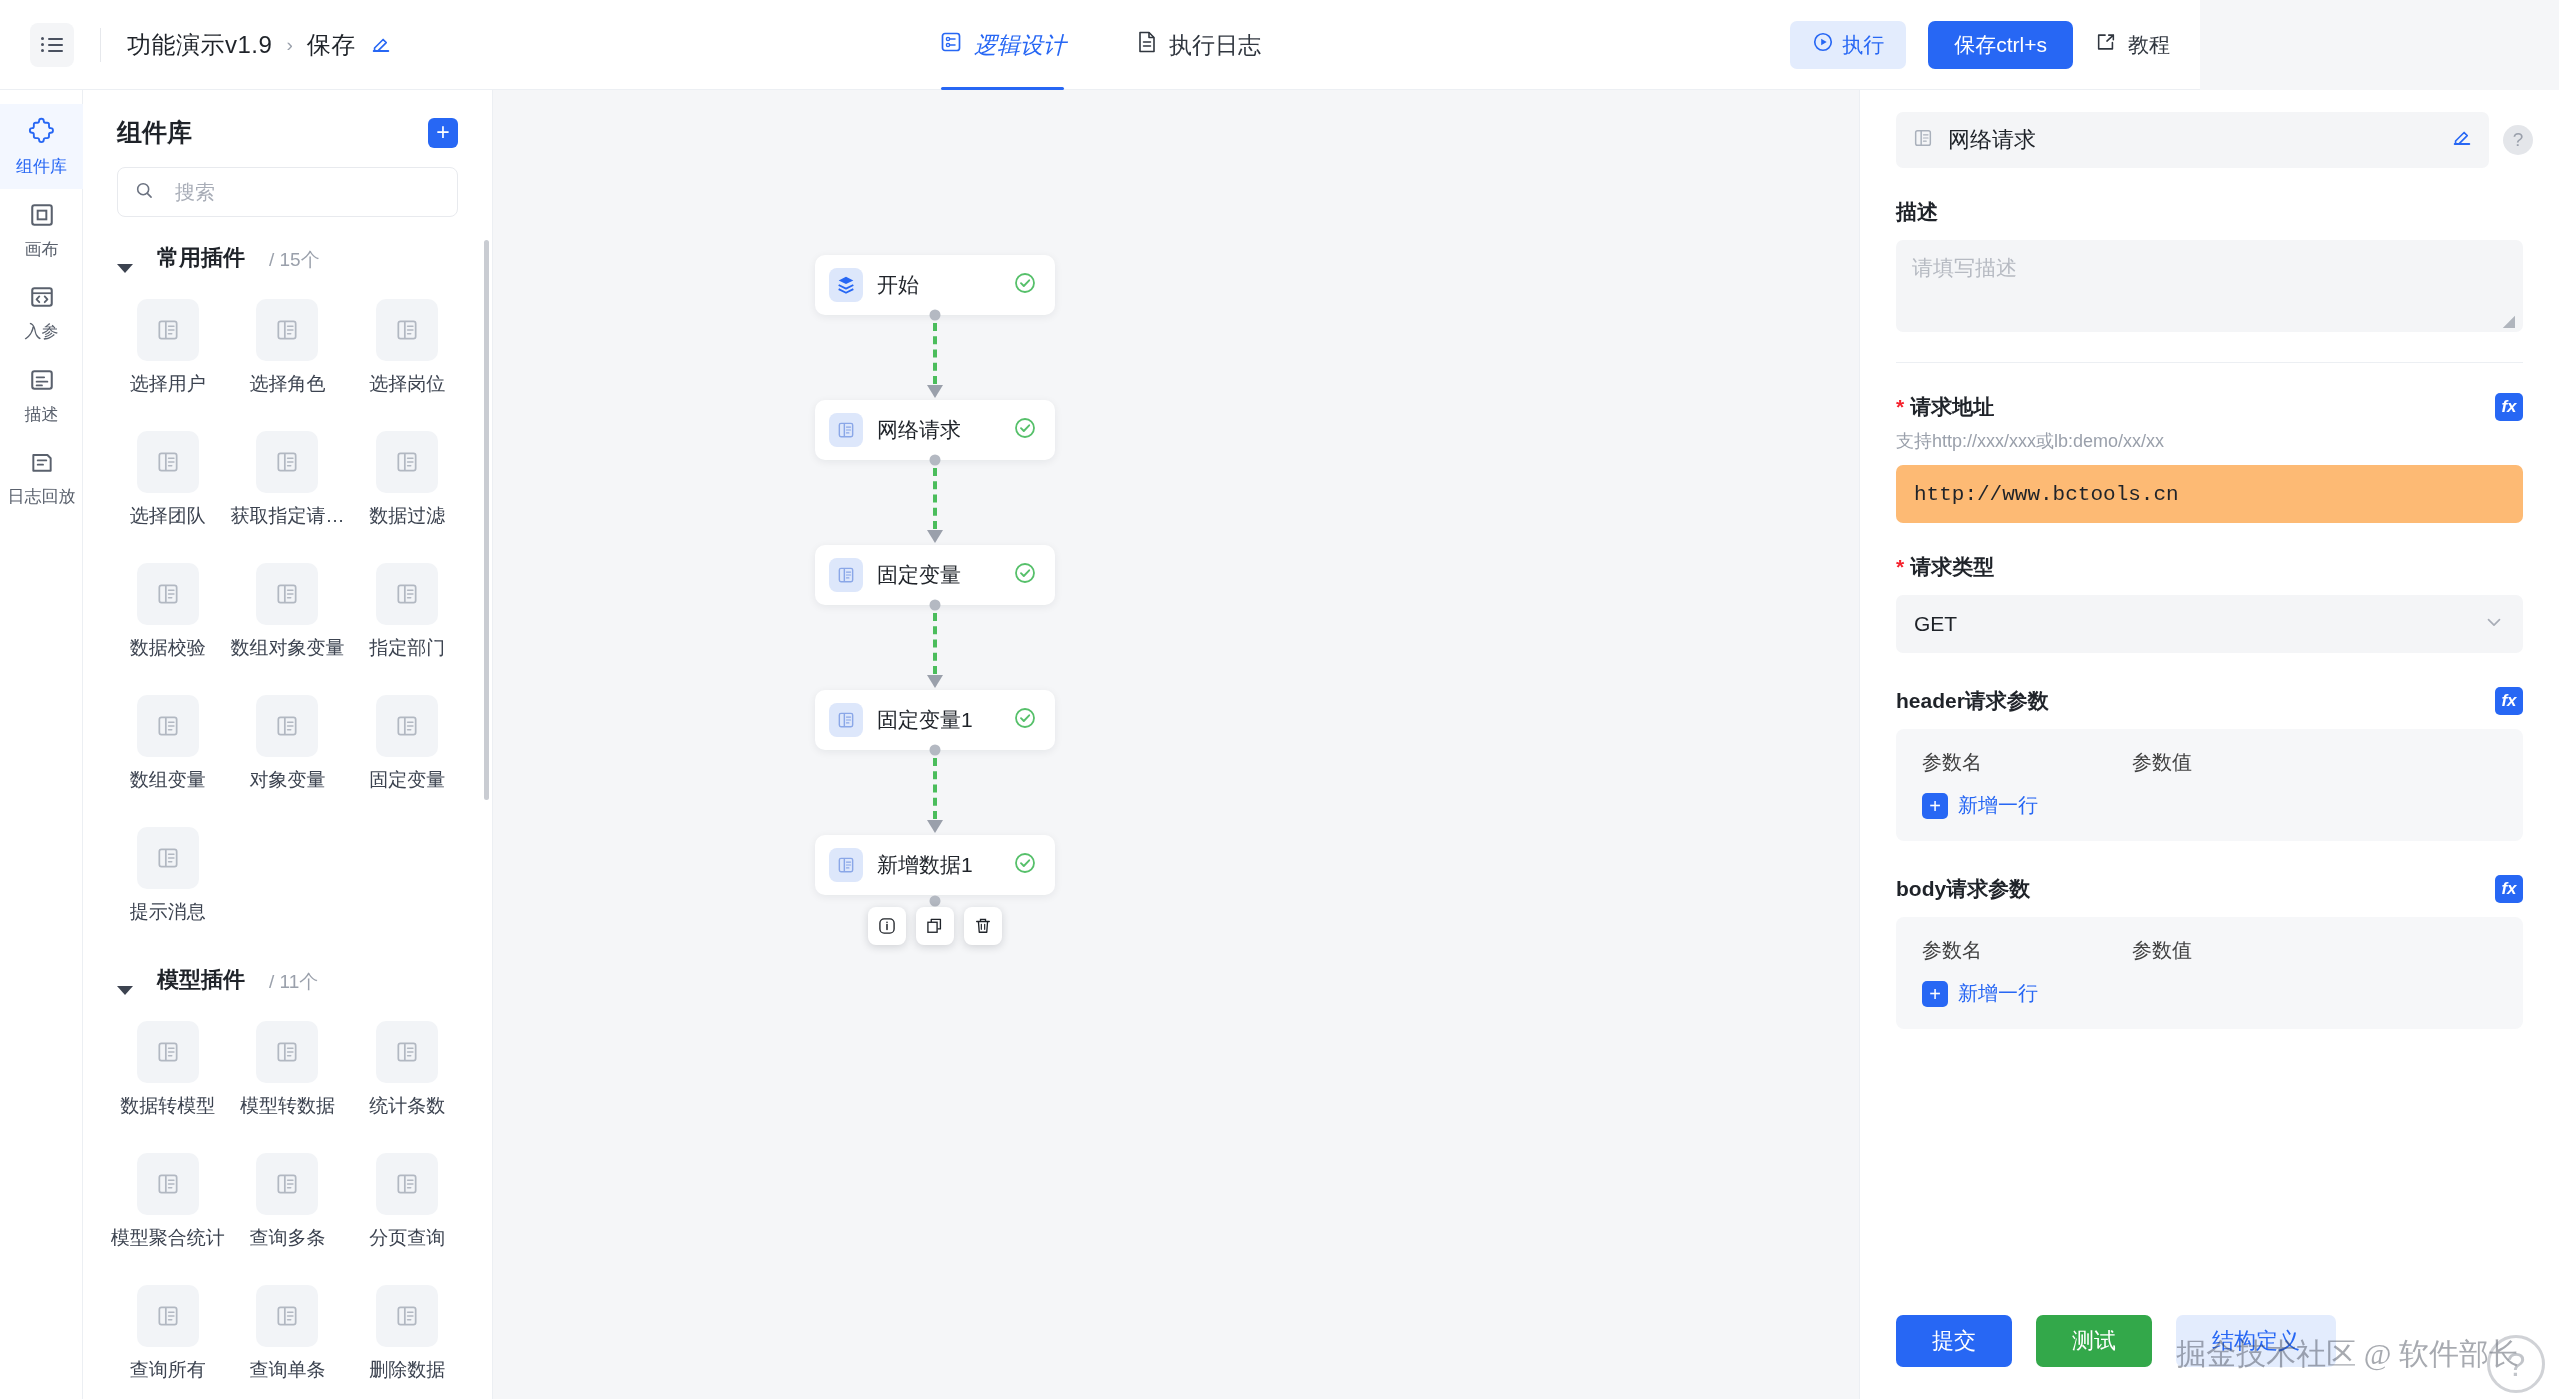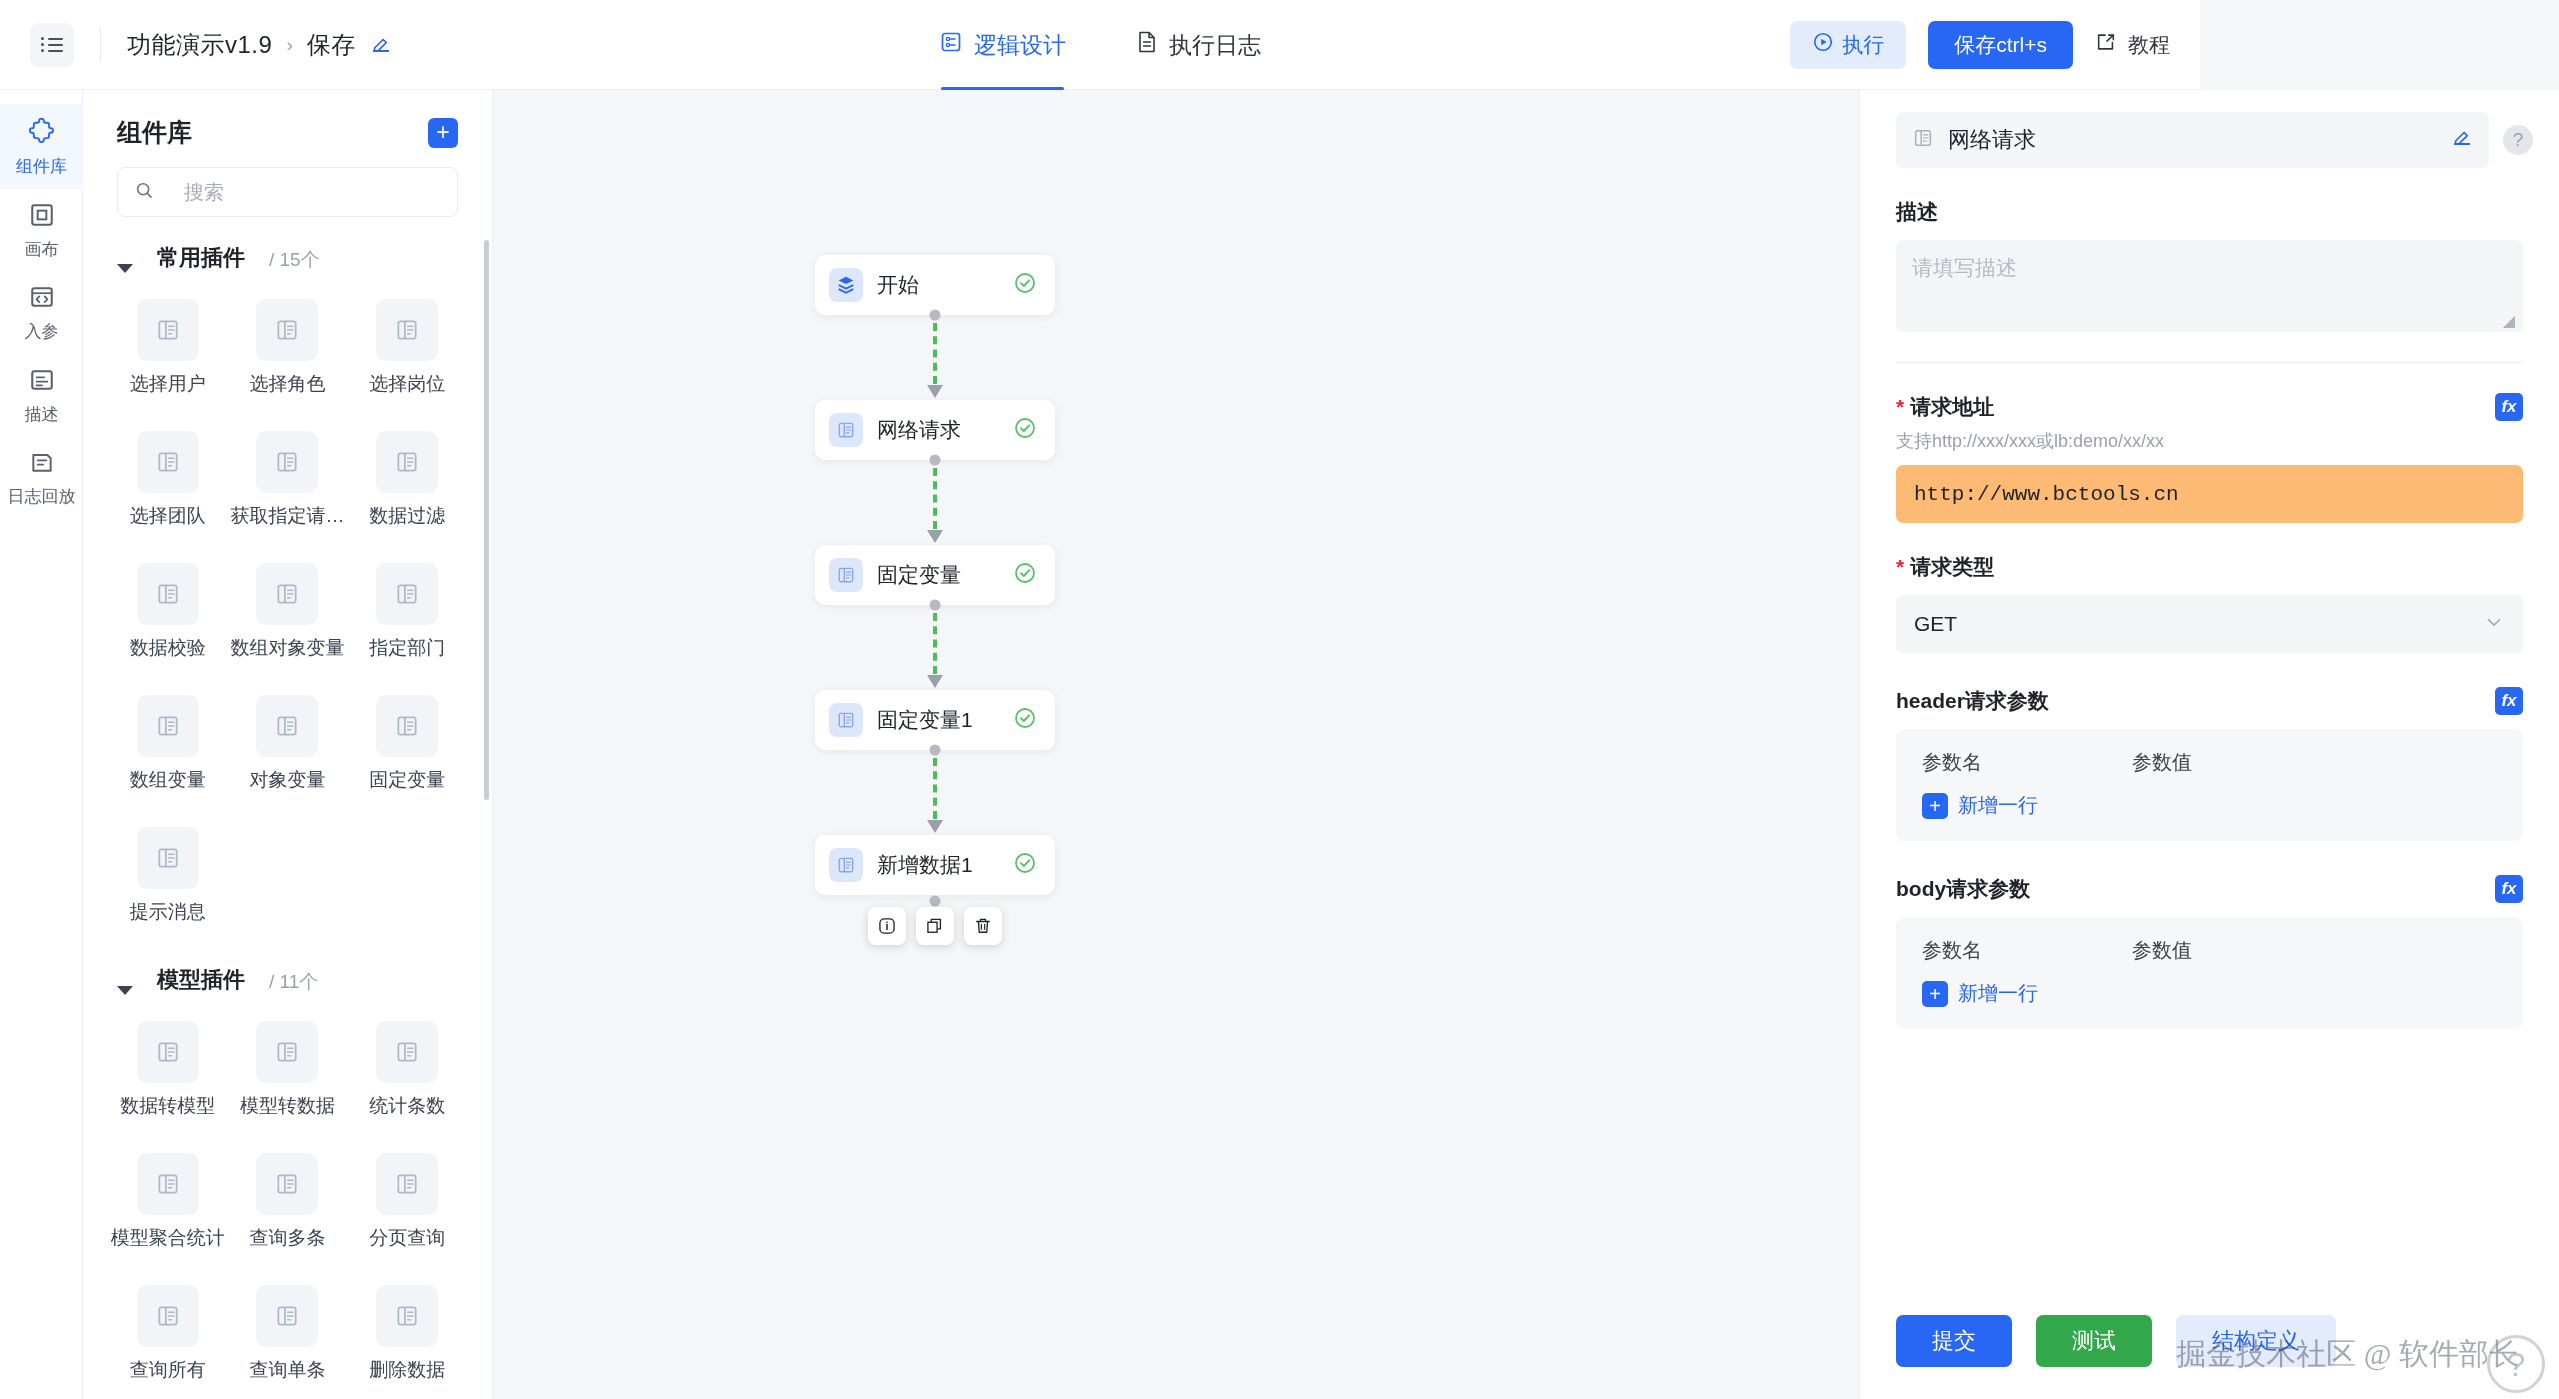--- a/index.html
+++ b/index.html
@@ -29,21 +29,21 @@
   .crumb { font-size:24px; color:#1f2329; letter-spacing:.5px; }
   .crumb-sep { color:#9aa0ab; font-size:19px; margin:0 14px; }
   .pencil { margin-left:14px; cursor:pointer; display:inline-flex; }
   
   .tb-center {
     position:absolute; left:0; right:0; top:0; height:90px;
     display:flex; align-items:center; justify-content:center; gap:70px;
     pointer-events:none;
   }
   .tab { display:flex; align-items:center; gap:11px; font-size:23px; color:#30363f; cursor:pointer; pointer-events:auto; position:relative; height:90px;}
-  .tab.active { color:#2767f4; }
+  .tab.active { color:#2767f4;font-style:italic; }
   .tab.active:after{
     content:""; position:absolute; left:2px; right:2px; bottom:0; height:3px; background:#2767f4; border-radius:2px;
   }
   .tb-right {
     margin-left:auto; display:flex; align-items:center; gap:22px; padding-right:30px;
   }
   .btn { border:none; cursor:pointer; font-family:Liberation Sans, sans-serif; display:flex; align-items:center; gap:8px; }
   .btn-run {
     background:#e3ecfd; color:#2767f4; font-size:21px; border-radius:7px;
     height:48px; padding:0 22px;
@@ -74,21 +74,21 @@
   }
   .lib-head { display:flex; align-items:center; justify-content:space-between; padding:26px 34px 0 34px; }
   .lib-title { font-size:25px; font-weight:bold; color:#1f2329; }
   .plus-btn {
     width:30px;height:30px;border-radius:6px;background:#2767f4;color:#fff;
     display:flex;align-items:center;justify-content:center;font-size:23px;line-height:1;cursor:pointer;
   }
   .search-wrap { padding:18px 34px 0 34px; }
   .search-box {
     height:50px; border:1px solid #e8eaee; border-radius:8px;
-    display:flex; align-items:center; gap:28px; padding:0 16px; background:#fff;
+    display:flex; align-items:center; gap:19px; padding:0 16px; background:#fff;
   }
   .search-box input {
     border:none; outline:none; font-size:20px; color:#1f2329; width:100%;
     font-family:inherit; background:transparent;
   }
   .search-box input::placeholder{ color:#a8adb7; }
   .group { padding:26px 26px 0 26px; }
   .group-head { display:flex; align-items:flex-end; gap:24px; padding-left:8px; }
   .caret { width:0;height:0;border-left:8px solid transparent;border-right:8px solid transparent;border-top:9px solid #3c4350; cursor:pointer;}
   .group-name { font-size:22px; font-weight:bold; color:#1f2329; }

